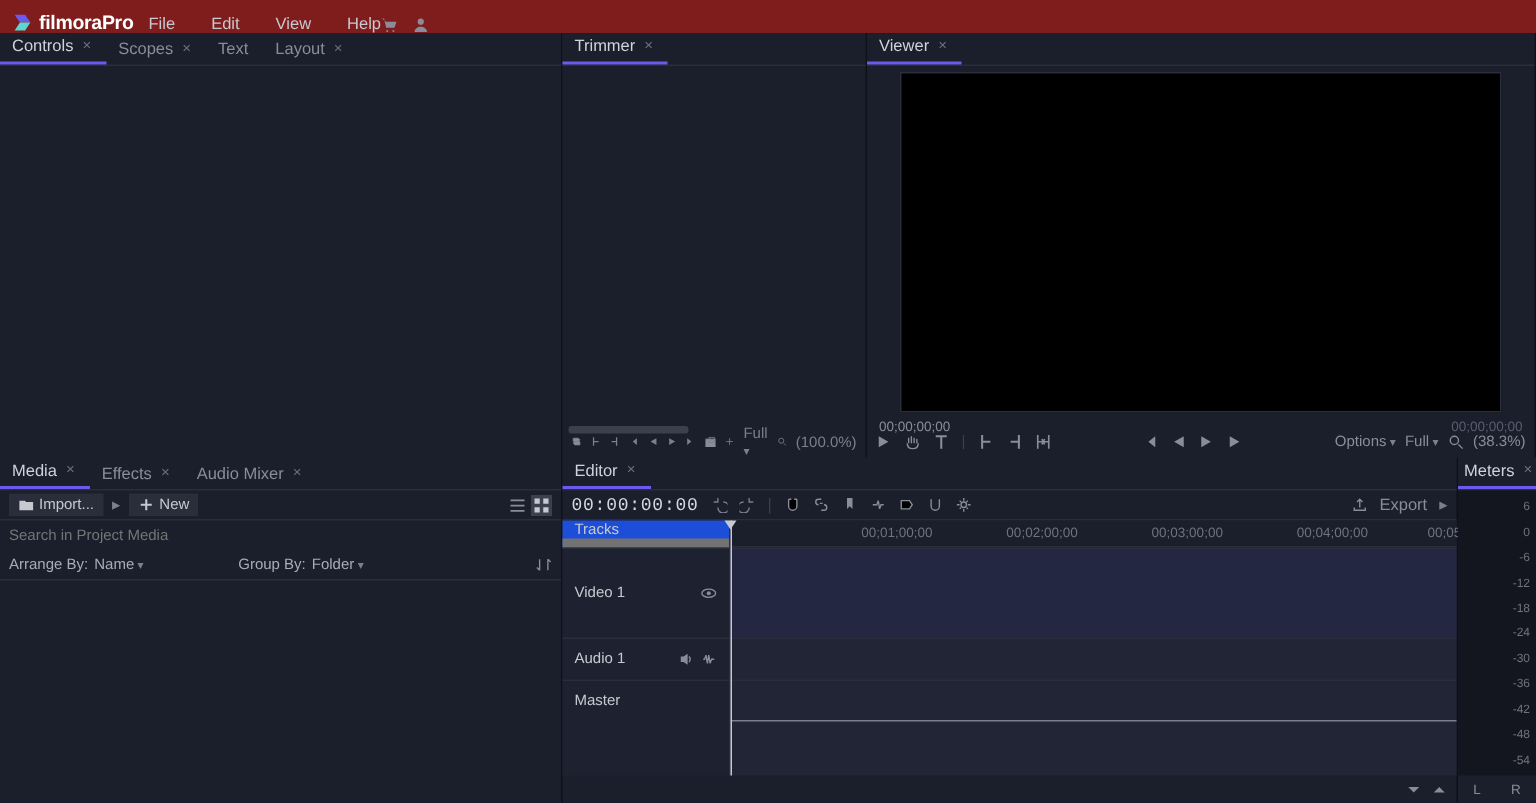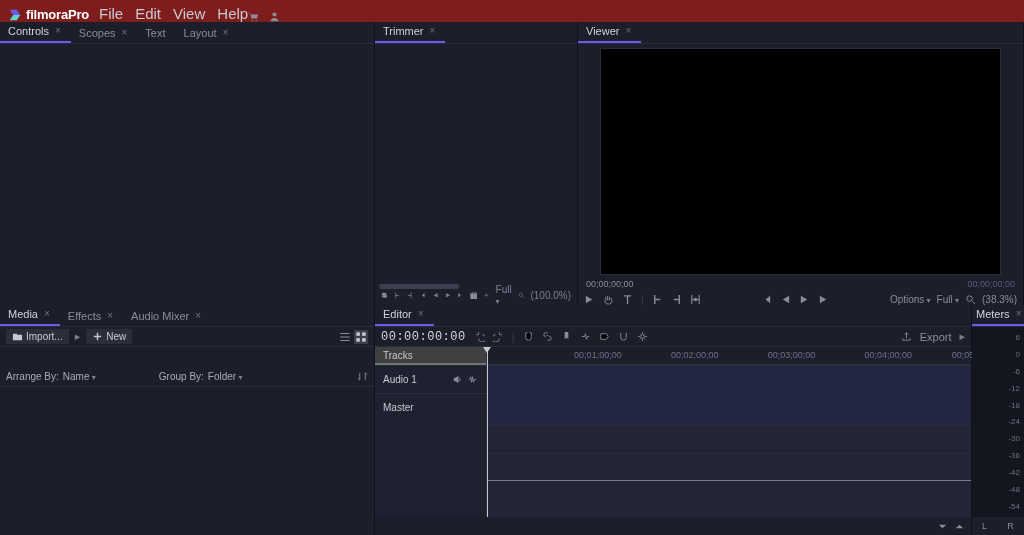--- a/index.html
+++ b/index.html
@@ -1,39 +1,39 @@
 <!DOCTYPE html>
 <html><head>
 <meta charset="utf-8">
 <style>
 *{box-sizing:border-box;margin:0;padding:0;font-family:Arial,Helvetica,sans-serif;user-select:none}
 body{background:#1b1e2b;color:#a9acb8;font-size:11px;width:1024px;height:535px;overflow:hidden;position:relative}
 .titlebar{height:22px;display:flex;align-items:flex-end;padding:0 8px;background:#7f1d1d}
 .logo{display:flex;align-items:center;gap:4px;margin-right:10px}
 .logo-icon{width:14px;height:14px;display:inline-block}
 .logo-text{color:#fff;font-weight:600;font-size:13px;letter-spacing:-.2px}
-.menubar{display:flex;gap:12px;font-size:15px;color:#c8c9d0}
+.menubar{display:flex;gap:24px;font-size:11px;color:#c8c9d0}
 .menubar span{cursor:pointer}
 .title-center{flex:1;text-align:center;color:#c8c9d0}
 .title-right{display:flex;gap:10px;align-items:center}
 .icon{fill:#8a8d99;width:12px;height:12px}
 .tabs{height:22px;background:#1b1e2b;display:flex;align-items:flex-end;border-bottom:1px solid #2a2d3a}
 .tab{padding:4px 10px 4px 8px;color:#8a8d99;cursor:pointer;display:flex;gap:6px;font-size:11px}
 .tab.active{color:#d0d2dc;border-bottom:2px solid #6b5aed}
 .tab-close{font-size:10px;color:#6e7180}
 .upper{position:absolute;top:22px;left:0;right:0;height:283px;display:flex}
 .upper .pane{position:relative;background:#1b1e2b;border-right:1px solid #0f111a}
 .p-controls{width:375px}
 .p-trimmer{width:203px}
 .p-viewer{flex:1}
 .toolbar-bottom{position:absolute;bottom:0;left:0;right:0;height:20px;display:flex;align-items:center;gap:6px;padding:0 6px;color:#7b7f8e;font-size:10px}
 .viewer-canvas{position:absolute;top:26px;left:22px;right:22px;bottom:30px;background:#000;border:1px solid #2a2d3a}
 .viewer-tc{position:absolute;bottom:16px;left:8px;font-size:9px;color:#8a8d99}
 .viewer-tc-r{position:absolute;bottom:16px;right:8px;font-size:9px;color:#5a5d6e}
-.viewer-bar{position:absolute;bottom:0;left:0;right:0;height:16px;display:flex;align-items:flex-end;padding:0 6px;gap:8px;color:#8a8d99;font-size:10px}
+.viewer-bar{position:absolute;bottom:0;left:0;right:0;height:16px;display:flex;align-items:flex-start;padding:0 6px;gap:8px;color:#8a8d99;font-size:10px}
 .vb-left{display:flex;gap:8px;align-items:center}
 .vb-mid{flex:1;display:flex;justify-content:center;gap:8px}
 .vb-right{display:flex;gap:6px;align-items:center}
 .dd::after{content:" \25BE";font-size:8px;color:#7b7f8e}
 .lower{position:absolute;top:305px;left:0;right:0;bottom:0;display:flex}
 .p-media{width:375px;border-right:1px solid #0f111a;position:relative}
 .p-editor{flex:1;border-right:1px solid #0f111a;position:relative}
 .p-meters{width:52px;position:relative}
 .media-toolbar{position:absolute;top:22px;left:0;right:0;height:20px;display:flex;align-items:center;padding:0 6px;gap:6px;border-bottom:1px solid #2a2d3a}
 .btn{background:#2a2d3a;border:0;color:#c8c9d0;font-size:10px;padding:2px 6px;display:flex;align-items:center;gap:3px;cursor:pointer}
@@ -45,21 +45,21 @@
 .sort-row{position:absolute;top:62px;left:0;right:0;height:20px;padding:0 6px;display:flex;align-items:center;gap:6px;font-size:10px;color:#a9acb8;border-bottom:1px solid #2a2d3a}
 .sort-row .g1{display:flex;gap:4px}
 .media-footer{position:absolute;bottom:0;left:0;right:0;height:18px;display:flex;align-items:center;padding:0 6px;gap:10px;font-size:10px;color:#a9acb8;border-top:1px solid #2a2d3a}
 .media-footer .sp{flex:1}
 .ed-toolbar{position:absolute;top:22px;left:0;right:0;height:20px;display:flex;align-items:center;padding:0 6px;gap:8px;border-bottom:1px solid #2a2d3a;color:#8a8d99}
 .tc-display{color:#d5d7e0;font-family:"Courier New",monospace;font-size:12px;letter-spacing:.5px}
 .ed-toolbar .sp{flex:1}
 .timeline{position:absolute;top:42px;left:0;right:0;bottom:18px;display:flex}
 .track-labels{width:112px;background:#1e2130;border-right:1px solid #2a2d3a}
 .track-labels .lbl{height:28px;display:flex;align-items:center;padding:0 8px;font-size:10px;color:#c8c9d0;justify-content:space-between}
-.track-labels .lbl.h{height:18px;background:#404040;border-bottom:2px solid #737373}
+.track-labels .lbl.h{height:18px;background:#1d4ed8;border-bottom:6px solid #737373}
 .track-labels .vid{height:60px;border-top:1px solid #2a2d3a}
 .track-area{flex:1;position:relative;background:#222536}
 .ruler{height:18px;background:#1b1e2b;border-bottom:1px solid #2a2d3a;position:relative;font-size:9px;color:#6e7180}
 .ruler span{position:absolute;top:3px}
 .playhead{position:absolute;top:0;bottom:0;left:0;width:1px;background:#c8c9d0}
 .playhead::before{content:"";position:absolute;top:0;left:-4px;border-left:4px solid transparent;border-right:4px solid transparent;border-top:6px solid #c8c9d0}
 .trk{position:absolute;left:0;right:0;border-top:1px solid #2a2d3a}
 .trk.v{top:18px;height:60px;background:#242741}
 .trk.a{top:78px;height:28px}
 .trk.m{top:106px;height:28px;border-bottom:1px solid #7a7d8e}
@@ -271,20 +271,23 @@
         <span style="background:#3c3f4e">
             <svg viewBox="0 0 12 12">
               <rect x="2" y="2" width="3" height="3" fill="#c8c9d0"></rect>
               <rect x="7" y="2" width="3" height="3" fill="#c8c9d0"></rect>
               <rect x="2" y="7" width="3" height="3" fill="#c8c9d0"></rect>
               <rect x="7" y="7" width="3" height="3" fill="#c8c9d0"></rect>
             </svg>
           </span>
       </div>
     </div>
+    <div class="search-row">
+      <input placeholder="Search in Project Media" style="">
+    </div>
     <div class="sort-row">
       <div class="g1">
           <span>Arrange By:</span>
       <span class="dd" style="min-width:90px">Name</span>
         </div>
       <div class="g1">
           <span>Group By:</span>
       <span class="dd" style="min-width:120px">Folder</span>
         </div>
       <span class="ico" style="margin-left:auto"><svg viewBox="0 0 12 12">
@@ -336,20 +339,27 @@
             <path stroke="#8a8d99" fill="none" d="M2 8v2h8V8M6 2v6M4 4l2-2 2 2"></path>
           </svg></span>
       <span>Export</span>
       <span style="color:#7b7f8e">▸</span>
     </div>
     <div class="timeline">
       <div class="track-labels">
         <div class="lbl h">
             <span>Tracks</span>
           </div>
+        <div class="lbl vid">
+          <span>Video 1</span>
+          <span class="ico"><svg viewBox="0 0 12 12">
+                <ellipse cx="6" cy="6" rx="5" ry="3" fill="none" stroke="#8a8d99"></ellipse>
+                <circle cx="6" cy="6" r="1.5" fill="#8a8d99"></circle>
+              </svg></span>
+        </div>
         <div class="lbl" style="border-top:1px solid #2a2d3a">
           <span>Audio 1</span>
           <span style="display:flex;gap:4px">
             <span class="ico"><svg viewBox="0 0 12 12">
                   <path fill="#8a8d99" d="M2 4h2l3-2v8l-3-2H2z"></path>
                   <path stroke="#8a8d99" fill="none" d="M8 4a3 3 0 010 4"></path>
                 </svg></span>
             <span class="ico"><svg viewBox="0 0 12 12">
                   <path stroke="#8a8d99" d="M2 6h1l1-3 1 6 1-6 1 6 1-3h2"></path>
                 </svg></span>

